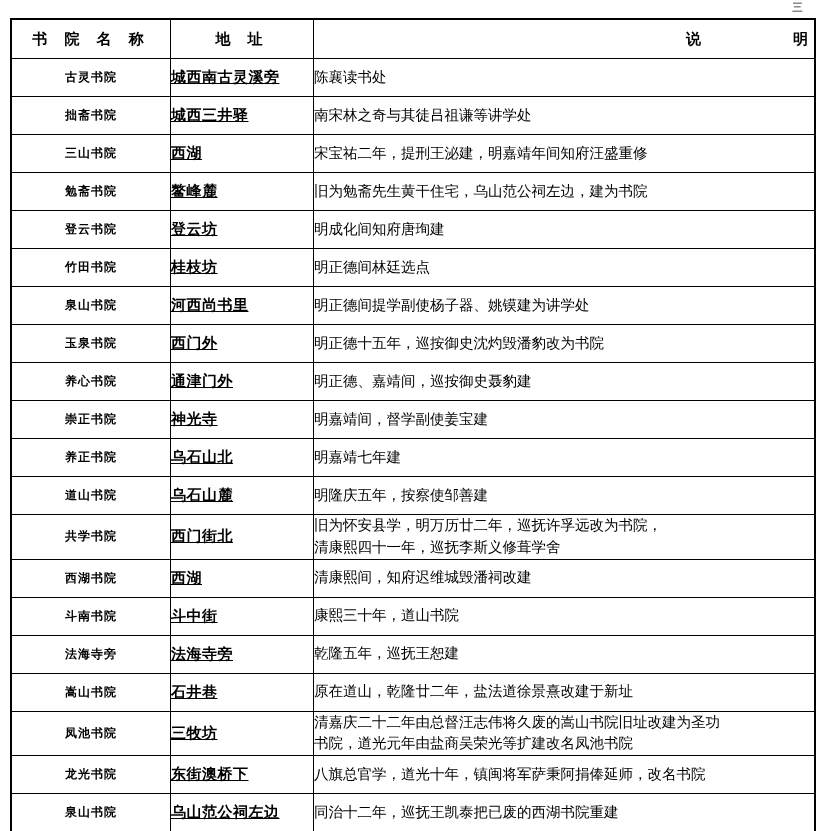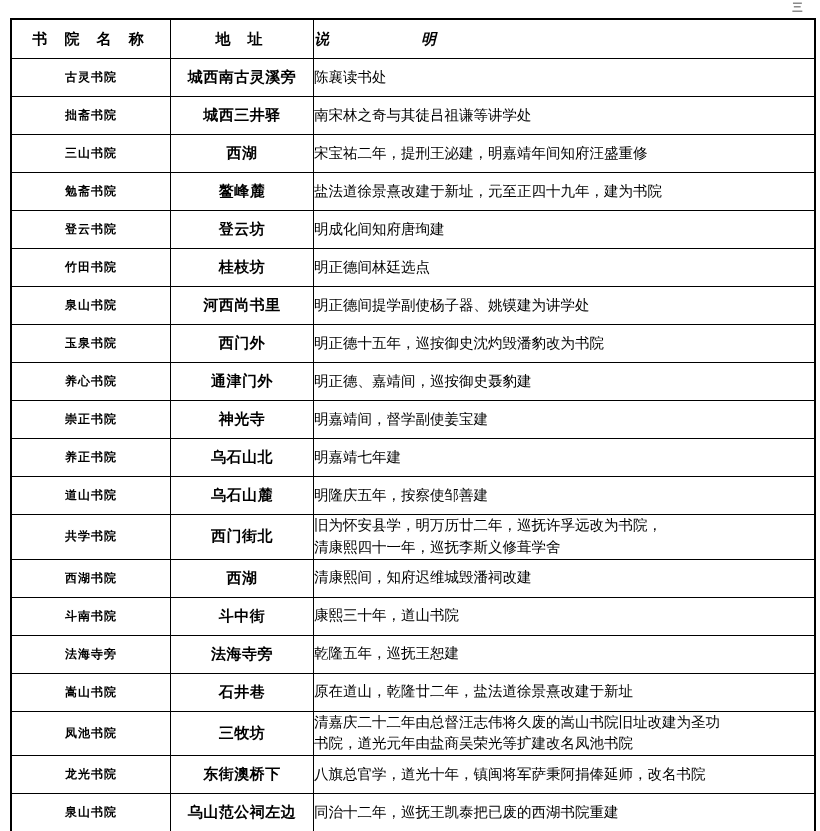--- a/index.html
+++ b/index.html
@@ -56,37 +56,37 @@
 
   td.c-name {
     text-align: center;
     font-weight: bold;
     font-size: 12px;
     letter-spacing: 1px;
     height: 37px;
     padding: 3px 2px;
   }
   td.c-addr {
-    text-align: center;
+    text-align: left;
     font-weight: bold;
     font-size: 15px;
     letter-spacing: 0.5px;
     padding: 3px 2px;
+    text-decoration: underline;
   }
   td.c-desc {
     text-align: left;
     font-size: 14.5px;
     padding: 4px 6px 4px 8px;
     line-height: 1.5;
   }
   td.c-desc .line { display: block; white-space: nowrap; }
   .hdr-desc-inner {
     display: block;
-    text-align: left;
-    font-style: italic;
+    text-align: right;
   }
   .hdr-desc-inner .gap { display: inline-block; width: 86px; }
 </style>
 </head>
 <body>
 
 <div class="page">
 
   <div class="corner-mark">三</div>
 
@@ -121,21 +121,21 @@
           <td class="c-name">三山书院</td>
           <td class="c-addr">西湖</td>
           <td class="c-desc">
             <span class="line">宋宝祐二年，提刑王泌建，明嘉靖年间知府汪盛重修</span>
           </td>
         </tr>
         <tr>
           <td class="c-name">勉斋书院</td>
           <td class="c-addr">鳌峰麓</td>
           <td class="c-desc">
-            <span class="line">盐法道徐景熹改建于新址，元至正四十九年，建为书院</span>
+            <span class="line">旧为勉斋先生黄干住宅，乌山范公祠左边，建为书院</span>
           </td>
         </tr>
         <tr>
           <td class="c-name">登云书院</td>
           <td class="c-addr">登云坊</td>
           <td class="c-desc">
             <span class="line">明成化间知府唐珣建</span>
           </td>
         </tr>
         <tr>

